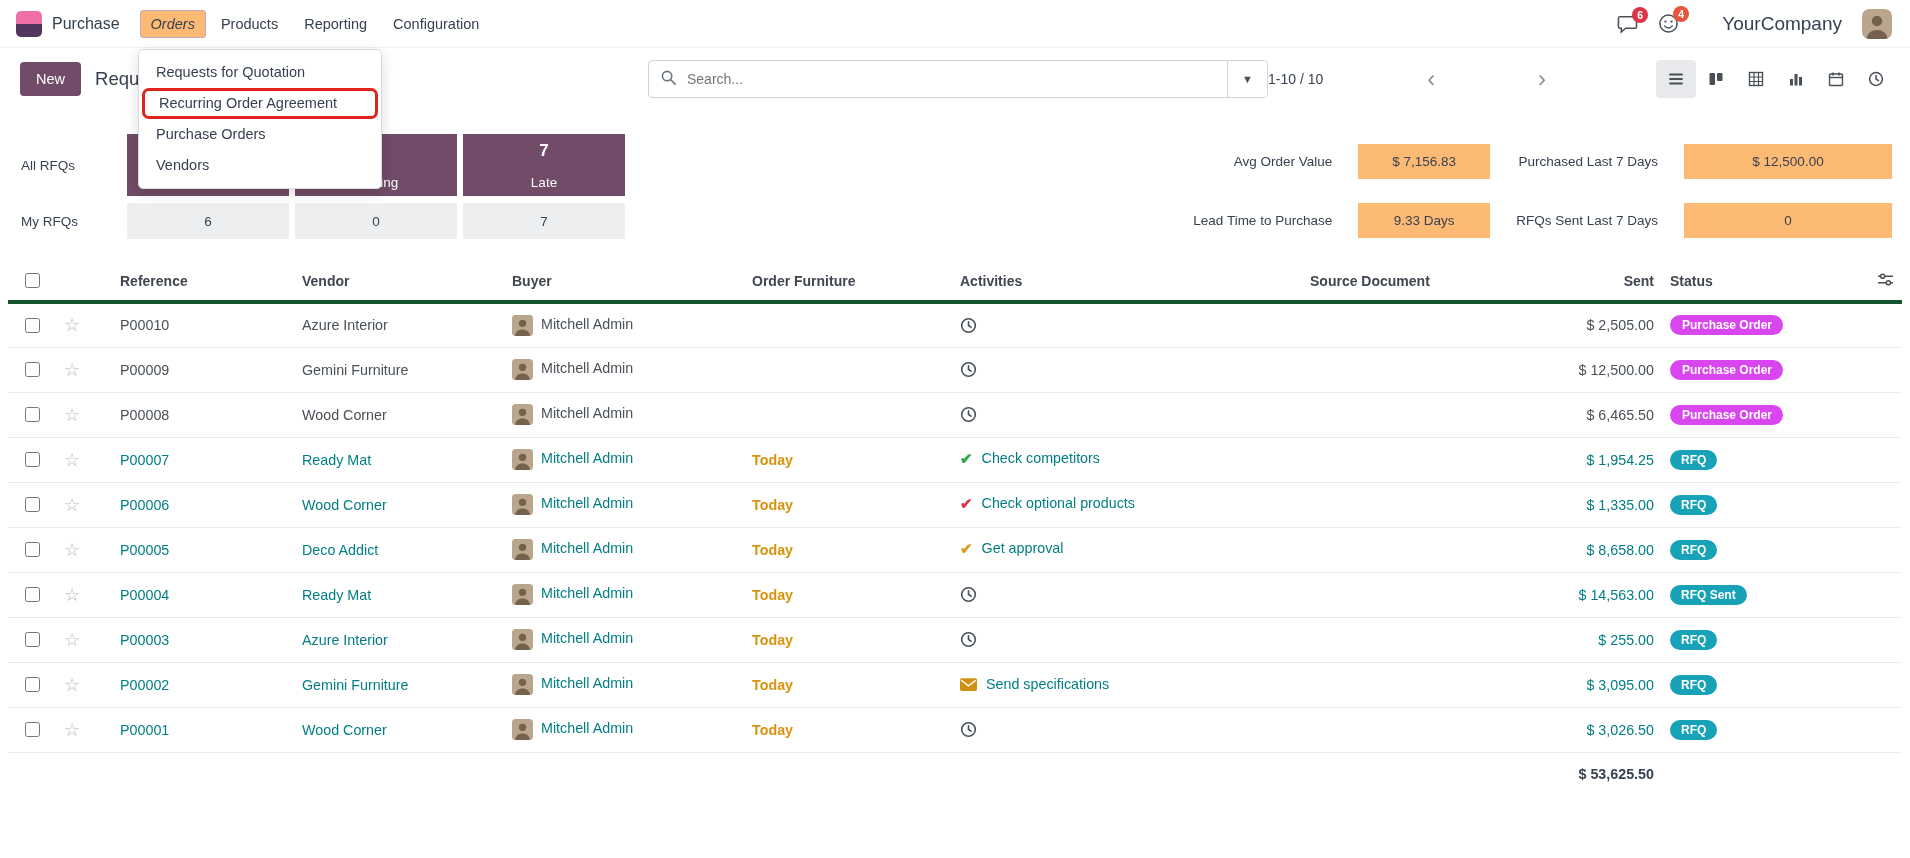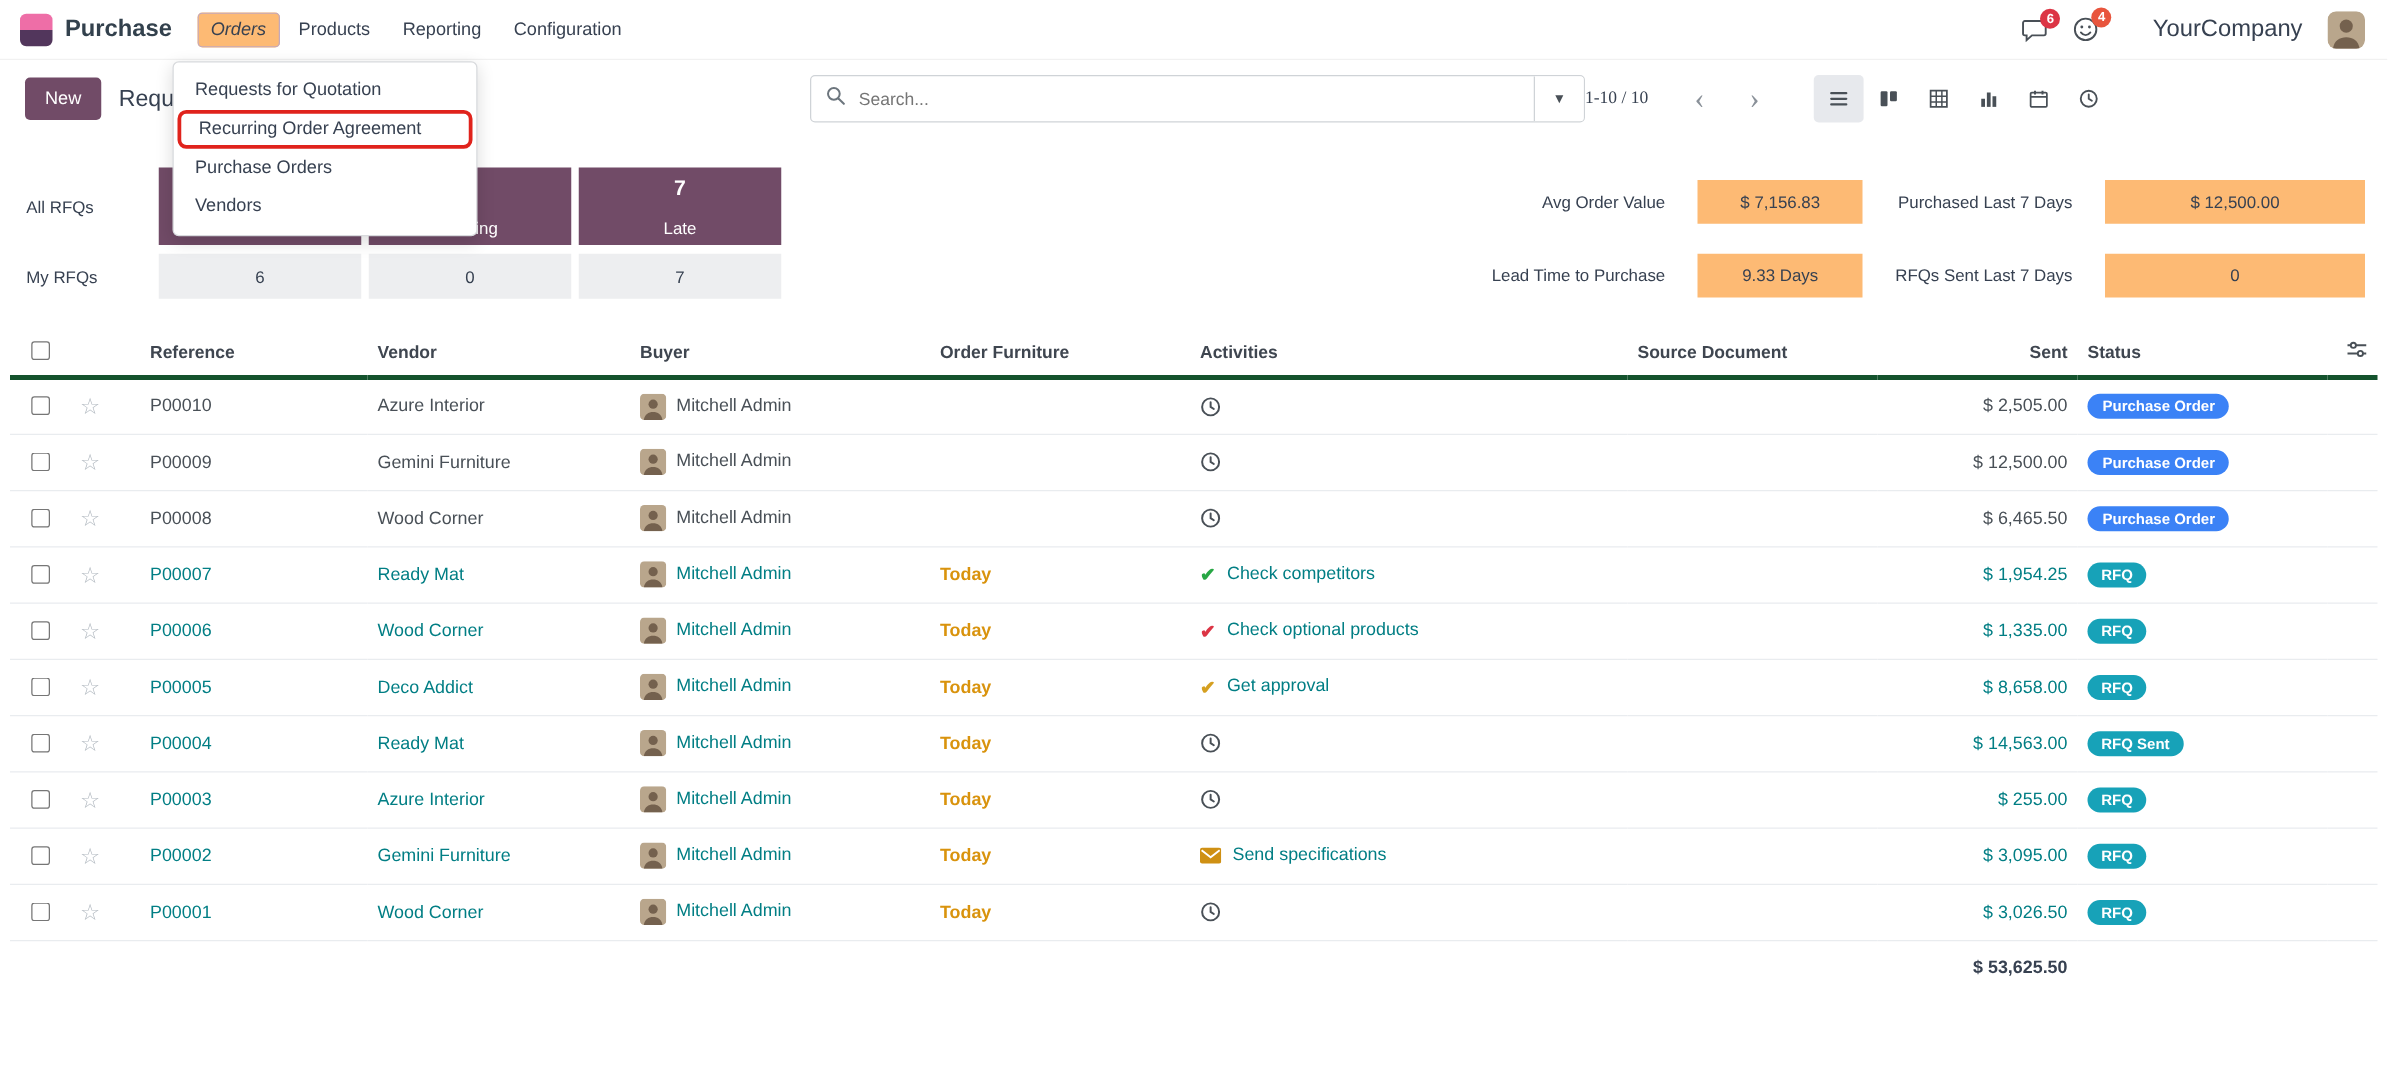--- a/index.html
+++ b/index.html
@@ -9,21 +9,21 @@
     background:#fff; color:#495057;
     font-family:"Liberation Sans", sans-serif;
   }
 
   
   .navbar { height:48px; display:flex; align-items:center; justify-content:space-between;
     padding:0 18px 0 16px; background:#fff; border-bottom:1px solid #f1f1f1; }
   .nav-left { display:flex; align-items:center; gap:4px; }
   .app-icon { width:26px; height:26px; border-radius:5px;
     background:linear-gradient(180deg,#ee6ea7 0 50%,#52365c 50% 100%); margin-right:6px; }
-  .brand { font-size:19px; font-weight:700; color:#33414d; margin-right:16px; }
+  .brand { font-size:16px; font-weight:400; color:#33414d; margin-right:16px; }
   .menu-item { font-size:14.5px; color:#374151; padding:6px 11px; border-radius:4px; cursor:pointer; }
   .menu-item.active { background:#fdba74; box-shadow:inset 0 0 0 1px #c3a9bd;font-style:italic; }
   .nav-right { display:flex; align-items:center; gap:20px; }
   .systray-icon { position:relative; display:inline-flex; cursor:pointer; }
   .badge-count { position:absolute; top:-7px; right:-10px; min-width:16px; height:16px;
     border-radius:8px; color:#fff; font-size:10.5px; font-weight:700;
     display:flex; align-items:center; justify-content:center; padding:0 4px; }
   .badge-msg { background:#dc3545; }
   .badge-act { background:#e8553d; }
   .company { font-size:19px; color:#374151; cursor:pointer;margin-left:23px; }
@@ -42,21 +42,21 @@
   .btn-new { background:#714B67; color:#fff; border:none; border-radius:4px;
     padding:9px 16px; font-size:14.5px; font-family:inherit; cursor:pointer; }
   .breadcrumb { font-size:18.5px; color:#374151; white-space:nowrap; }
   .cp-search { width:620px; height:38px; display:flex; align-items:stretch;
     border:1px solid #cfd3d7; border-radius:4px; background:#fff; overflow:hidden; }
   .search-box { flex:1; display:flex; align-items:center; gap:9px; padding:0 12px; }
   .search-input { border:none; outline:none; flex:1; font-size:14px; color:#495057;
     font-family:inherit; background:transparent; }
   .search-toggle { width:40px; border:none; border-left:1px solid #cfd3d7; background:#fff;
     display:flex; align-items:center; justify-content:center; color:#495057; cursor:pointer; font-size:11px; }
-  .cp-right { flex:1; display:flex; align-items:center; justify-content:flex-start; gap:18px;font-family:Liberation Serif, serif; }
+  .cp-right { flex:1; display:flex; align-items:center; justify-content:space-between; gap:18px; }
   .pager-text { font-size:14px; color:#374151; margin-right:10px; }
   .pager-btn { background:none; border:none; color:#8a9199; font-size:24px; line-height:1;
     padding:0 9px; cursor:pointer; font-family:inherit; }
   .switcher { display:flex; margin-left:16px; }
   .view-btn { width:40px; height:38px; display:flex; align-items:center; justify-content:center;
     background:#fff; border:none; cursor:pointer; border-radius:4px; }
   .view-btn.active { background:#e7e9ed; }
   .view-btn svg { display:block; }
 
   
@@ -95,21 +95,21 @@
   .buyer-name { margin-left:8px; }
   .avatar { width:21px; height:21px; vertical-align:middle; }
   .c-buyer { display:table-cell; }
   .today { color:#d9930d; font-weight:700; }
   .act-ic { width:17px; height:17px; vertical-align:middle; }
   .act-check { font-size:15px; font-weight:700; vertical-align:middle; }
   .act-label { color:#017e84; margin-left:9px; cursor:pointer; }
   .c-total, .footer-total { text-align:right; }
   .badge { display:inline-block; padding:3px 11px; border-radius:999px; font-size:12px;
     font-weight:700; color:#fff; }
-  .b-success { background:#3b82f6;padding-left:12px; }
+  .b-success { background:#d946ef;padding-left:12px; }
   .b-info { background:#17a2b8; }
   .c-gear, .th-gear { text-align:right; }
   tfoot td { border-bottom:none; font-weight:700; color:#374151; height:44px; }
   .icon-stroke { stroke:#495057; }
 </style>
 </head>
 <body>
 
 <nav class="navbar">
   <div class="nav-left">

